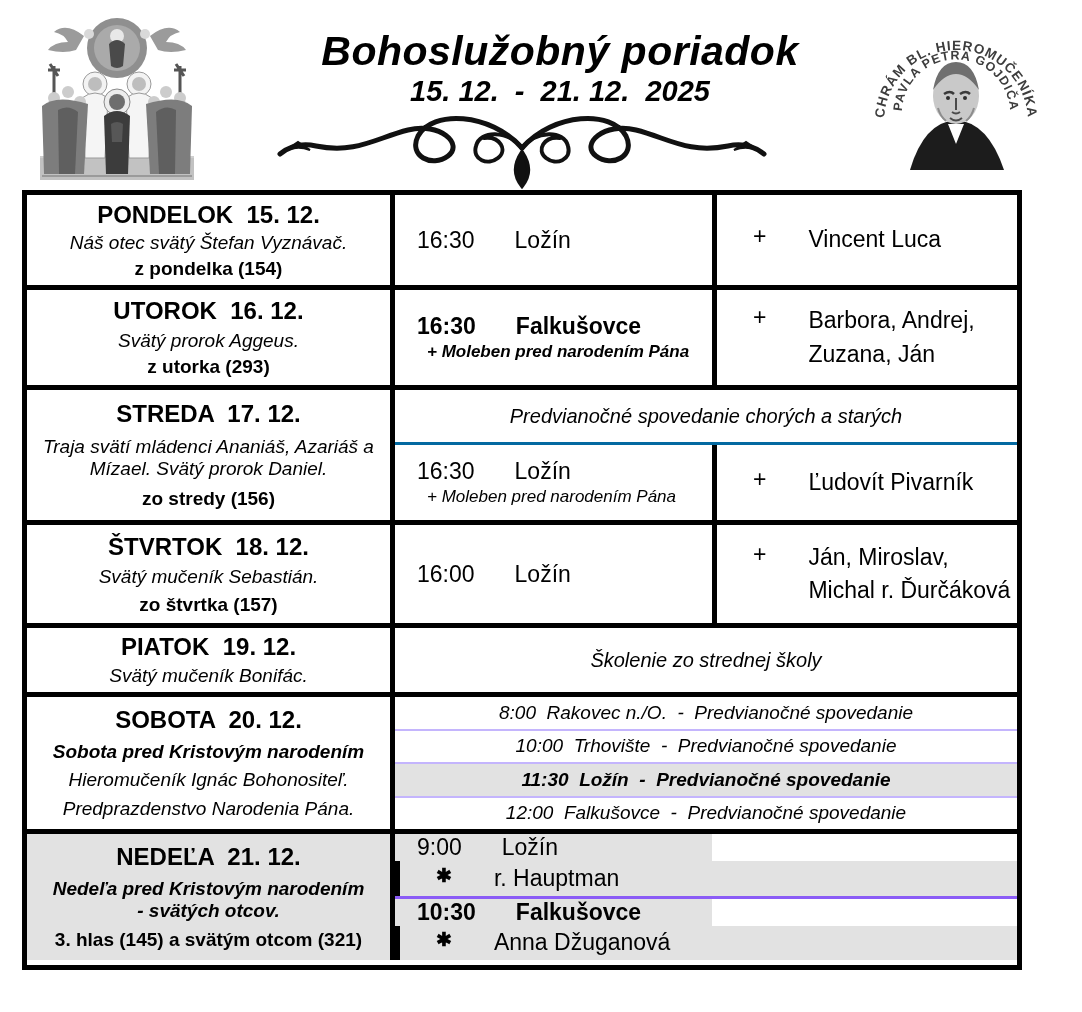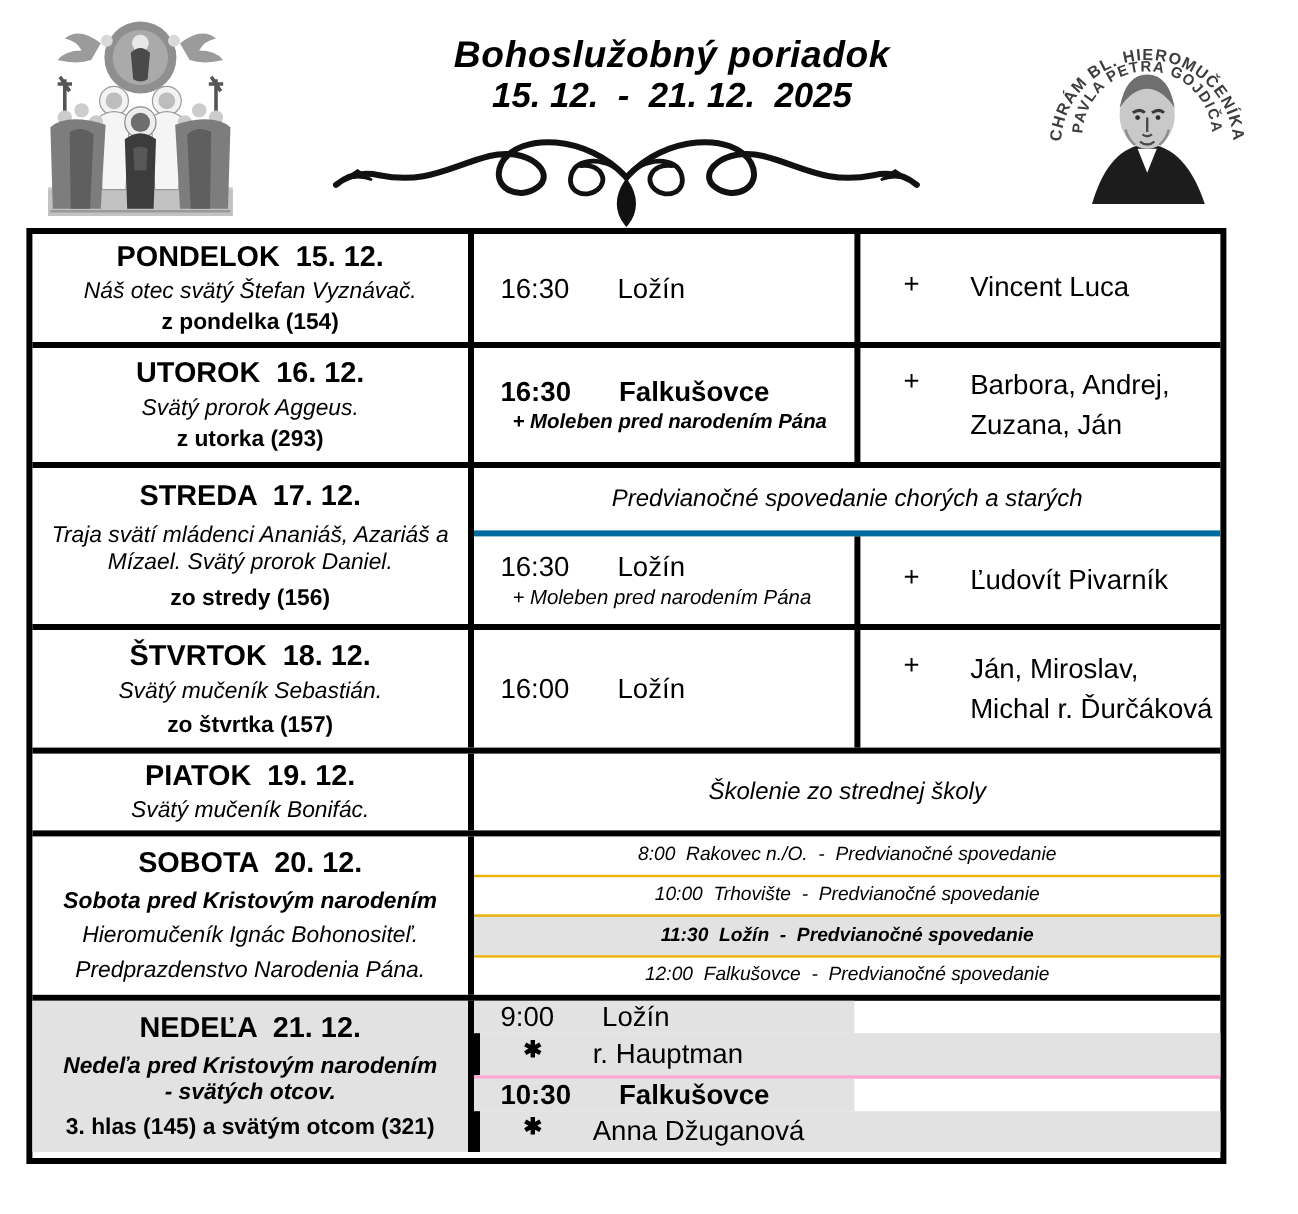--- a/index.html
+++ b/index.html
@@ -1,21 +1,21 @@
 <!DOCTYPE html>
 <html><head>
 <meta charset="utf-8">
 <style>
   html,body{margin:0;padding:0;background:#ffffff;}
   body{width:1082px;height:1012px;position:relative;font-family:"Liberation Sans",sans-serif;color:#000;overflow:hidden;}
   .abs{position:absolute;}
 
   
   #title-block{left:240px;top:28px;width:640px;text-align:center;}
-  #title-line1{font-size:31px;font-weight:bold;font-style:italic;letter-spacing:.5px;white-space:pre-wrap;}
+  #title-line1{font-size:41px;font-weight:bold;font-style:italic;letter-spacing:.5px;white-space:pre-wrap;}
   #title-line2{font-size:29px;font-weight:bold;font-style:italic;margin-top:0;white-space:pre-wrap;}
   #flourish{left:272px;top:104px;}
   #icon-img{left:32px;top:6px;}
   #stamp{left:868px;top:4px;}
 
   
   #schedule{left:22px;top:190px;width:1000px;height:780px;border:5px solid #000;box-sizing:border-box;display:flex;flex-direction:column;}
   .row{display:flex;flex-direction:row;box-sizing:border-box;}
   .row + .row{border-top:5px solid #000;}
   .day-cell{width:363px;box-sizing:border-box;display:flex;flex-direction:column;justify-content:space-evenly;align-items:center;text-align:center;padding:2px 4px;}
@@ -34,30 +34,30 @@
   .svc-note{font-size:17px;font-style:italic;padding-left:32px;margin-top:2px;}
   .svc-note.bold{font-weight:bold;}
 
   .intent-line{display:flex;align-items:flex-start;padding-left:36px;column-gap:42px;font-size:23px;}
   .intent-sym{font-size:23px;line-height:1.2;}
   .intent-sym.star{font-size:19px;font-weight:bold;padding-top:3px;}
   .intent-name{white-space:pre-line;line-height:1.45;}
 
   .banner{font-size:20px;font-style:italic;text-align:center;}
   .conf-wrap{display:flex;flex-direction:column;}
-  .conf-line{flex:1;display:flex;align-items:center;justify-content:center;font-size:16px;font-style:italic;white-space:pre-wrap;}
-  .conf-line + .conf-line{border-top:2px solid #eab308;}
+  .conf-line{flex:1;display:flex;align-items:center;justify-content:center;font-size:19px;font-style:italic;white-space:pre-wrap;}
+  .conf-line + .conf-line{border-top:2px solid #c4b5fd;}
   .conf-line.hl{font-weight:bold;background:#e2e2e2;}
 
-  .banner-split{height:52px;border-bottom:5px solid #0369a1;display:flex;align-items:center;justify-content:center;}
+  .banner-split{height:52px;border-bottom:3px solid #0369a1;display:flex;align-items:center;justify-content:center;}
   .split-bottom{flex:1;display:flex;flex-direction:row;}
 
   .sunday .day-cell, .sunday .mid-sub, .sunday .sub-right{background:#e2e2e2;}
   .sub-row{flex:1;display:flex;flex-direction:column;}
-  .sub-row + .sub-row{border-top:3px solid #f9a8d4;justify-content:flex-end;}
+  .sub-row + .sub-row{border-top:3px solid #8b5cf6;justify-content:flex-end;}
   .sub-right{flex:1;box-sizing:border-box;border-left:5px solid #000;display:flex;flex-direction:column;justify-content:center;}
 </style>
 </head>
 <body>
 
 <div class="abs" id="icon-img">
   <svg width="170" height="178" viewBox="0 0 170 178">
     <rect x="0" y="0" width="170" height="178" fill="#ffffff"></rect>
     <rect x="8" y="150" width="154" height="24" fill="#cfcfcf"></rect>
     <path d="M8 152 L162 152 L162 174 L8 174 Z" fill="#c2c2c2"></path>

